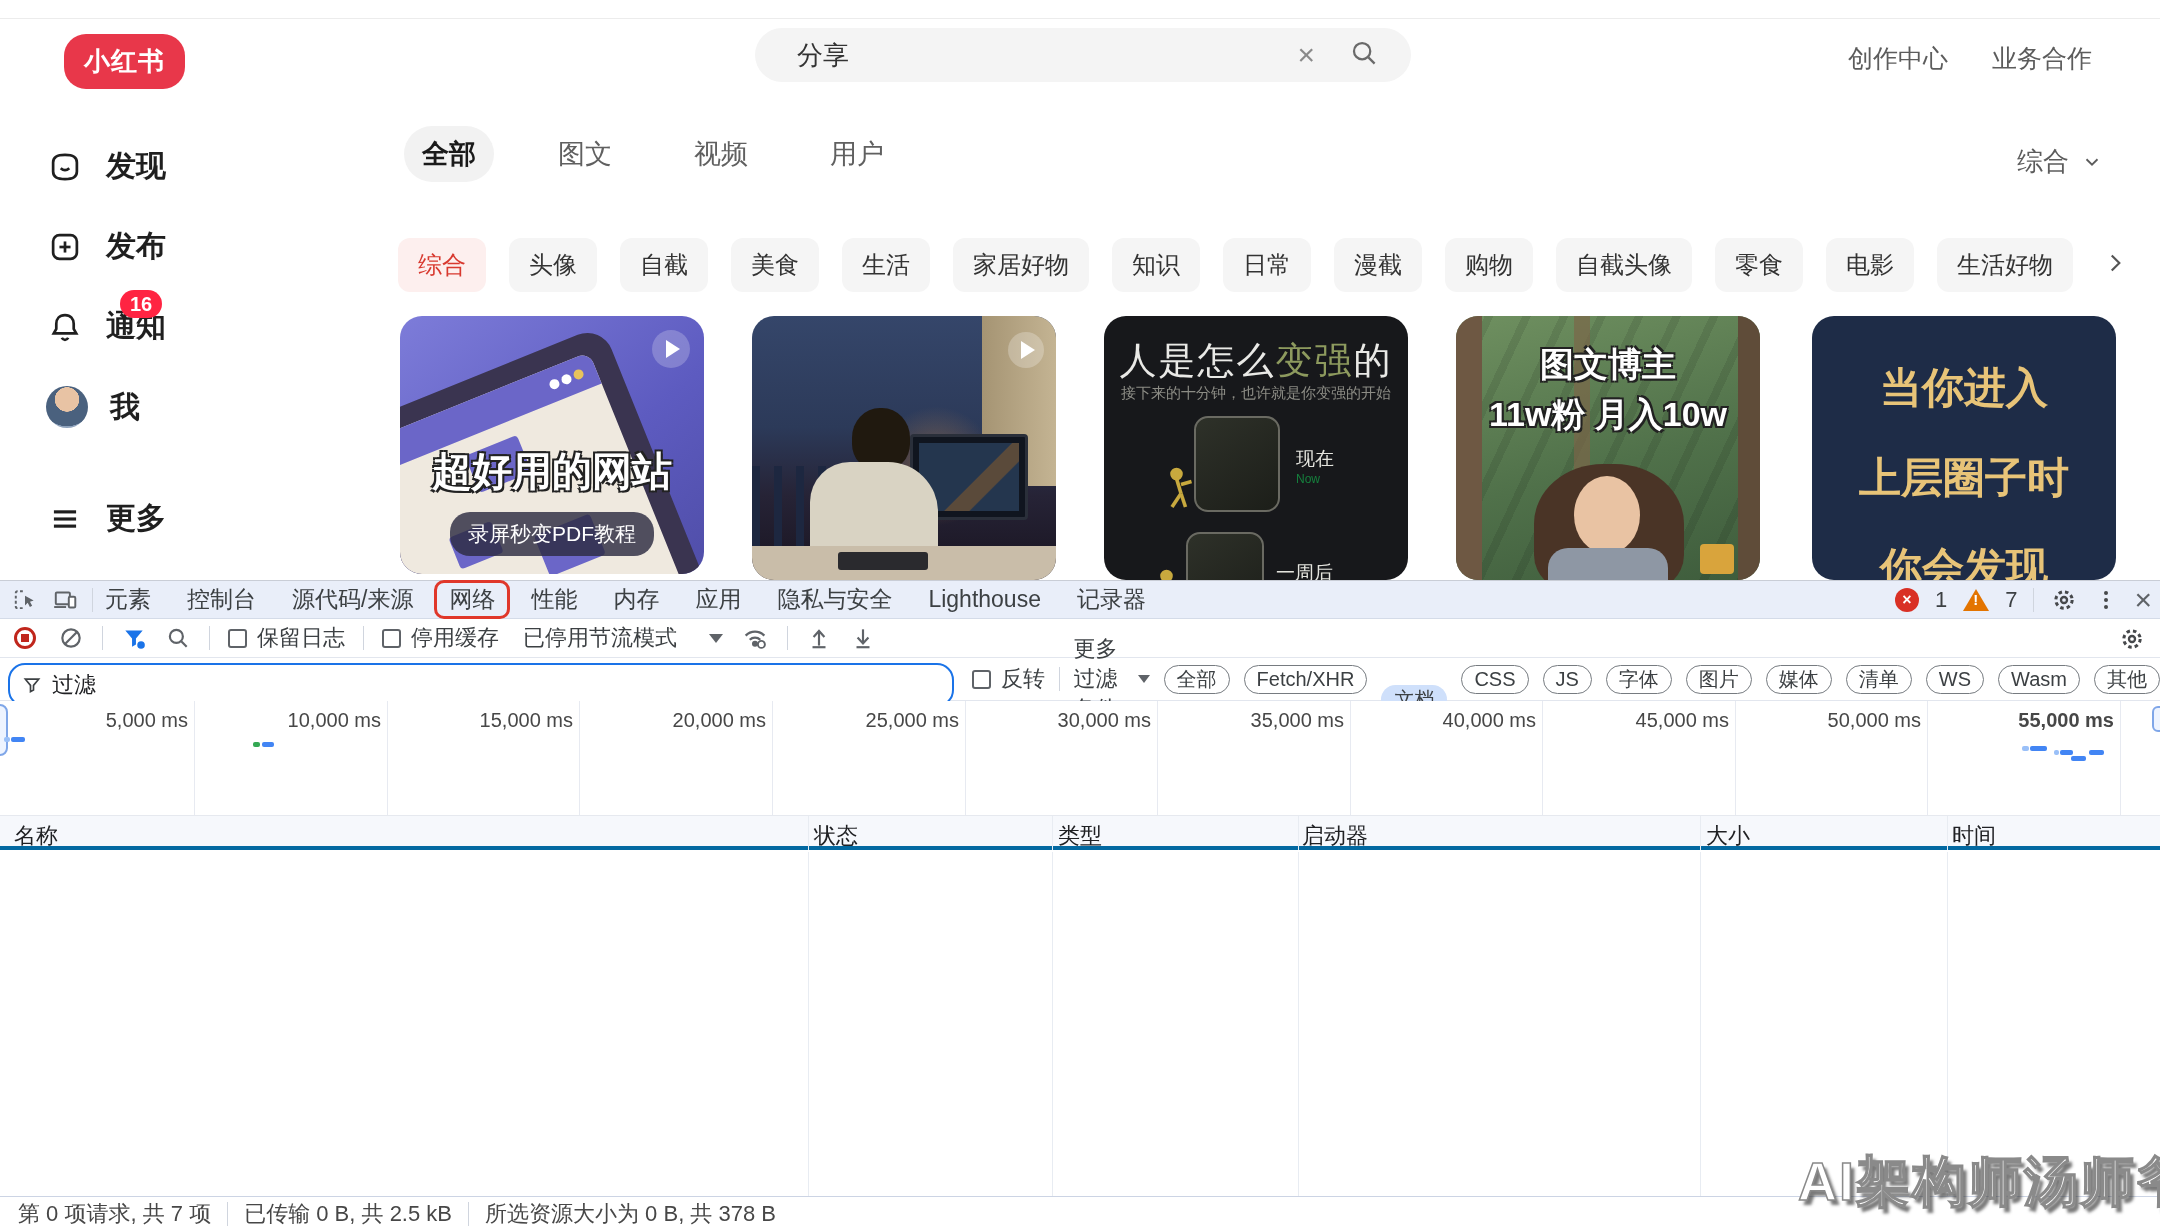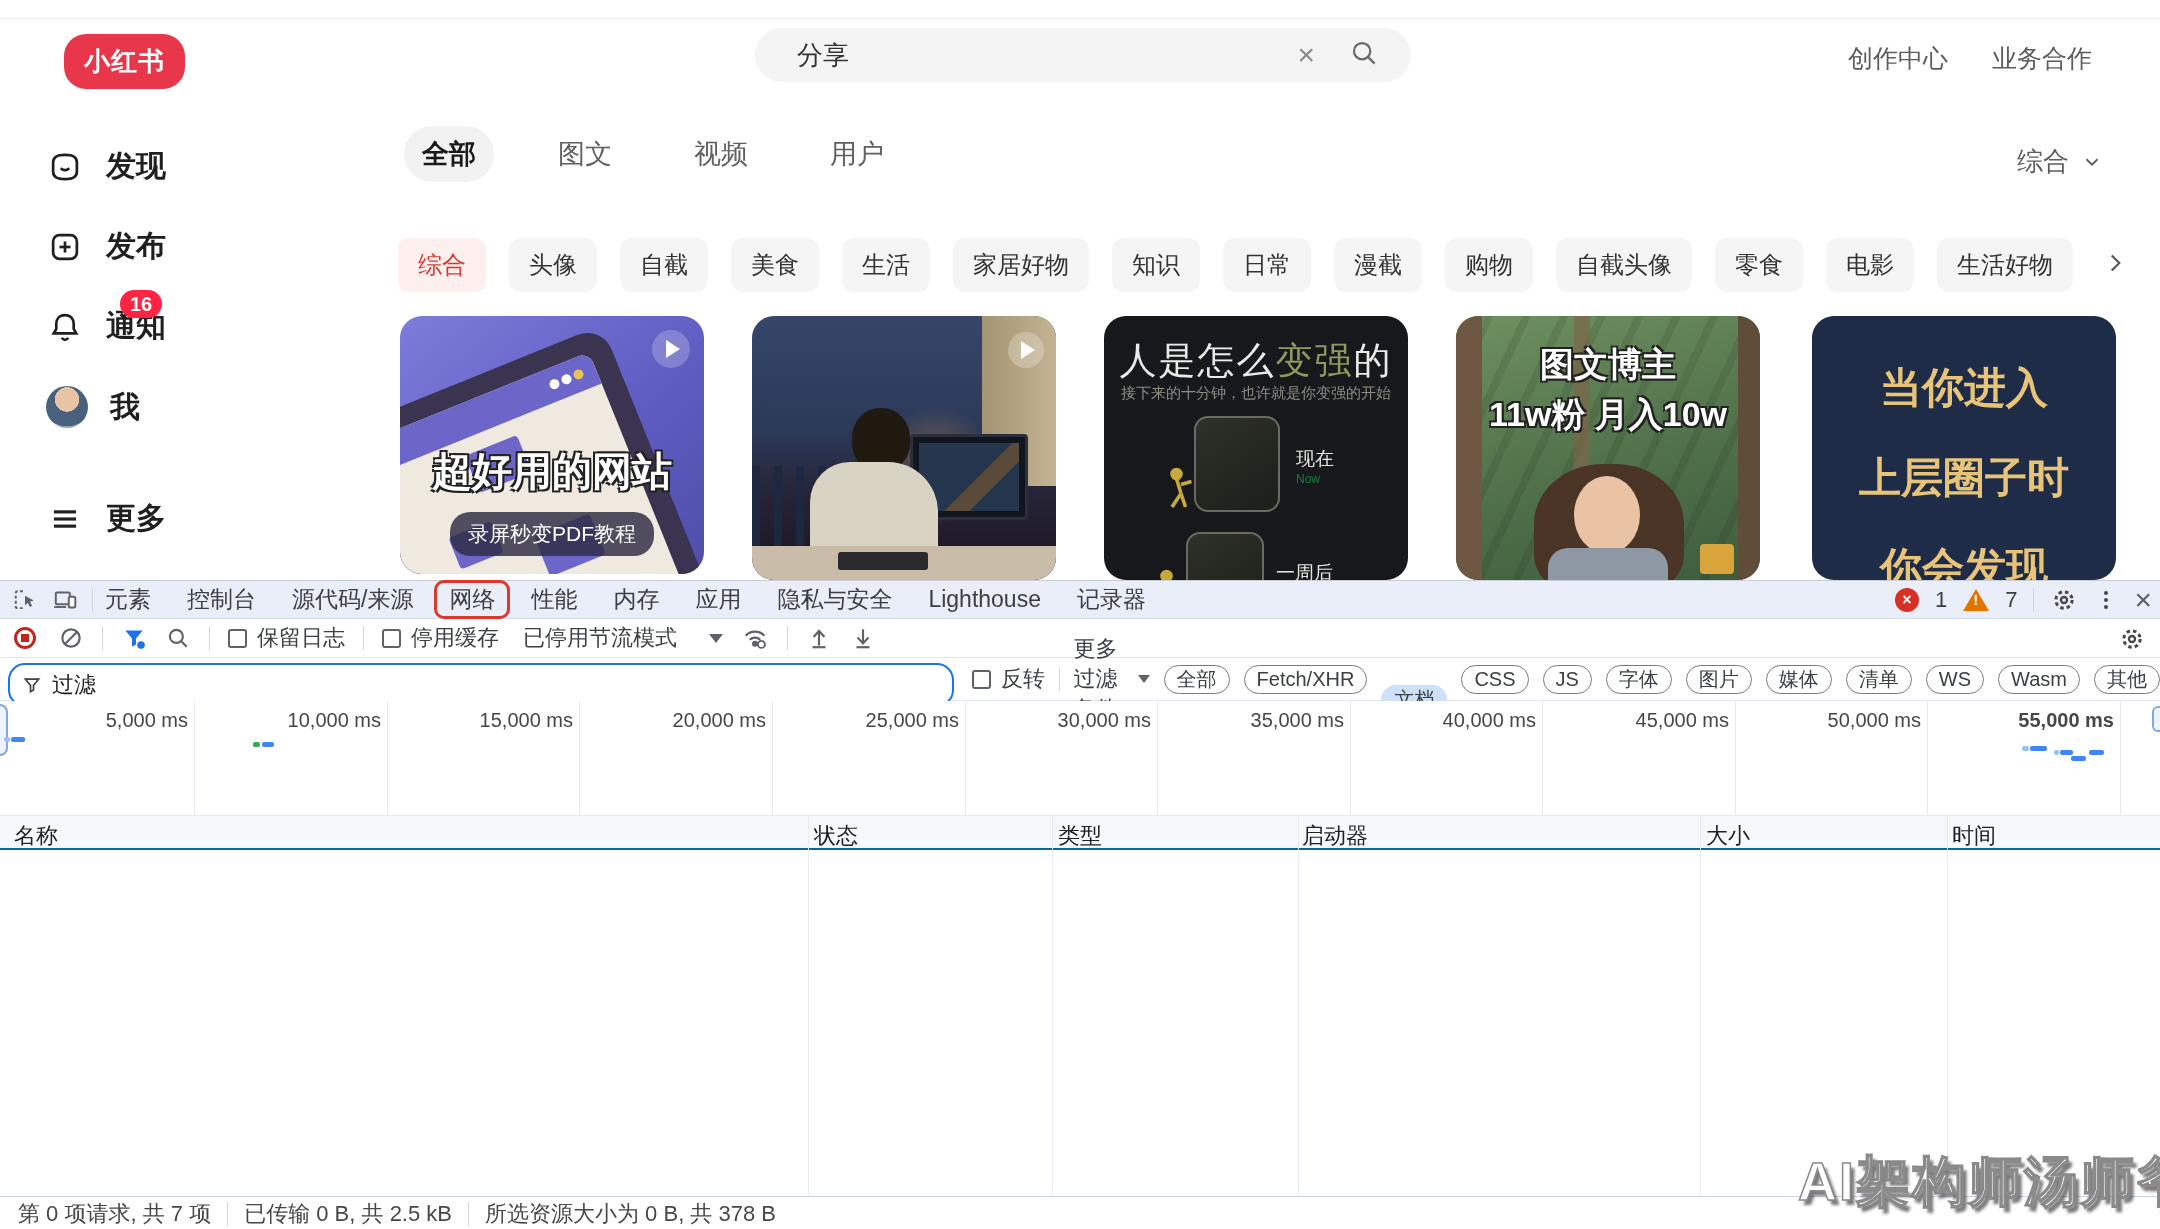--- a/index.html
+++ b/index.html
@@ -160,21 +160,21 @@
   .tl-label { position:absolute; top:8px; width:150px; text-align:right; font-size:20px; color:#474747; }
   .tl-bar { position:absolute; height:5px; border-radius:2px; background:#4285f4; }
   .tl-bar.lt { background:#9ac0f8; }
   .tl-bar.gr { background:#34a853; }
   .tl-fragL { position:absolute; left:-8px; top:3px; width:16px; height:52px; border:2px solid #7fa6e8;
     border-radius:8px; background:#eef4ff; }
   .tl-fragR { position:absolute; right:-6px; top:5px; width:14px; height:26px; border:2px solid #7fa6e8;
     border-radius:6px; background:#eef4ff; }
 
   .dt-table-head { position:absolute; left:0; top:235px; width:100%; height:34px; background:#f6f8fc;
-    border-bottom:2px solid #0369a1; }
+    border-bottom:4px solid #0369a1; }
   .th { position:absolute; top:5px; font-size:22px; color:#202124; }
   .col-sep { position:absolute; top:0; width:1px; background:#e8ecf2; }
   .dt-table-body { position:absolute; left:0; top:271px; width:100%; height:344px; background:#fff; }
 
   .dt-status { position:absolute; left:0; top:615px; width:100%; height:34px; background:#fff;
     border-top:1px solid #ccd4e4; display:flex; align-items:center; gap:16px; padding-left:18px; }
   .st-text { font-size:22px; color:#474747; white-space:nowrap; }
 
   .watermark { position:absolute; left:1798px; top:1146px; z-index:30; font-size:54px; font-weight:bold;
     color:#fff; letter-spacing:2px; -webkit-text-stroke:1.5px #8a8a8a;

